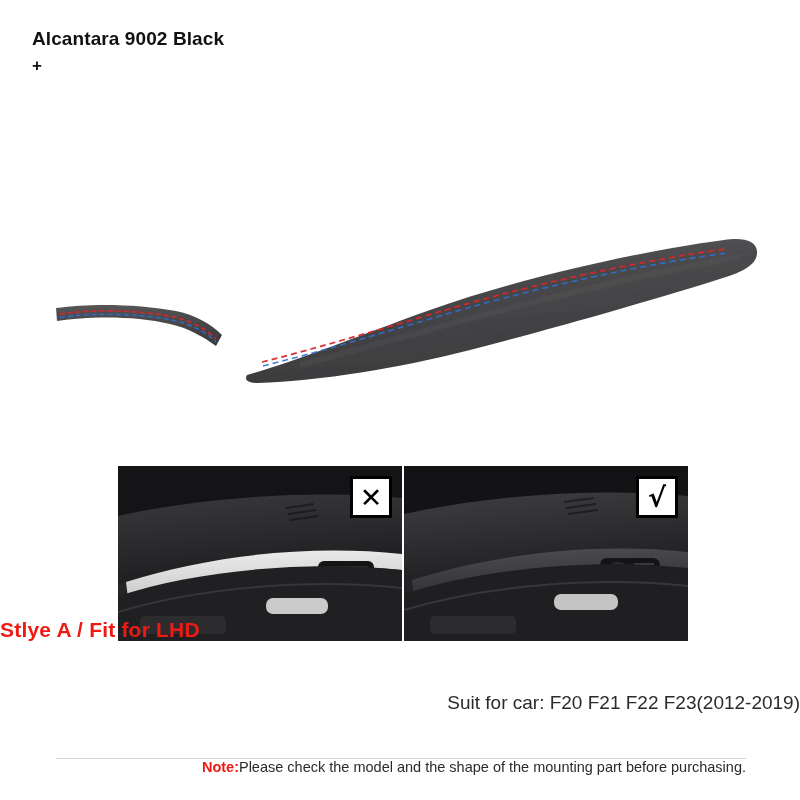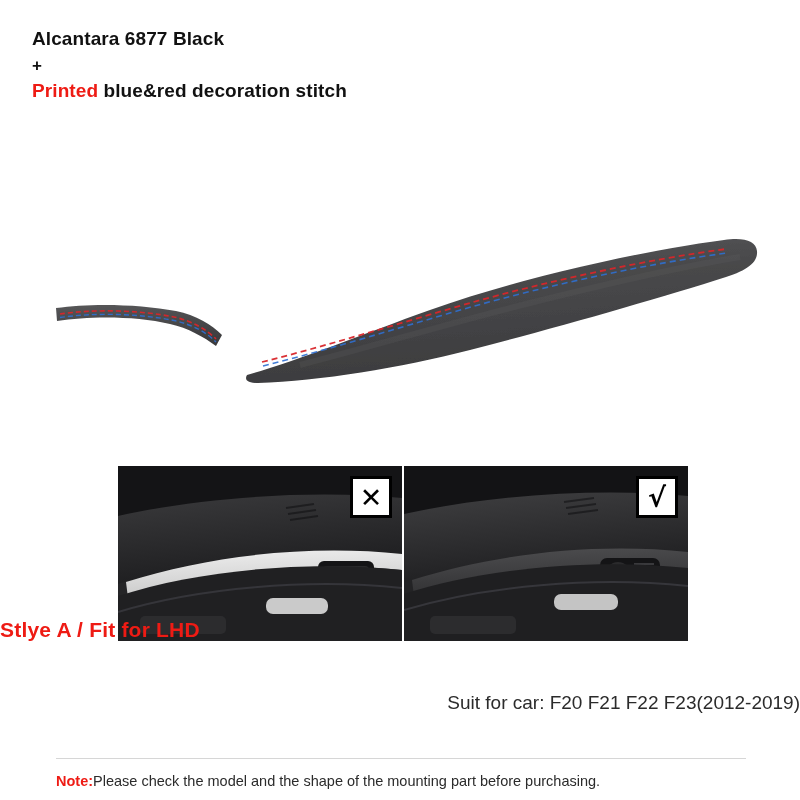--- a/index.html
+++ b/index.html
@@ -111,40 +111,36 @@
     color: #2b2b2b;
   }
 
   
   .note-bar {
     position: absolute;
     left: 56px;
     top: 758px;
     width: 690px;
     border-top: 1px solid #d6d6d6;
-    padding-top: 14px;
-    text-align: left;
+    text-align: right;
     font-size: 14.5px;
     color: #2b2b2b;
     white-space: nowrap;
   }
   .note-label {
     color: #ee1b14;
     font-weight: bold;
   }
 </style>
 </head>
 <body>
 
 <div class="header">
-  <div class="header-line">Alcantara 6877 Black</div>
+  <div class="header-line">Alcantara 9002 Black</div>
   <div class="header-line plus">+</div>
-  <div class="header-line">
-    <span class="accent-red">Printed</span><span> blue&amp;red decoration stitch</span>
-  </div>
 </div>
 
 <div class="product-area">
   <svg class="product-svg" width="800" height="215" viewBox="0 0 800 215">
     <defs>
       <linearGradient id="suede" x1="0" y1="0" x2="0.25" y2="1">
         <stop offset="0%" stop-color="#5a5a5c"></stop>
         <stop offset="40%" stop-color="#48484a"></stop>
         <stop offset="100%" stop-color="#3c3c3e"></stop>
       </linearGradient>

